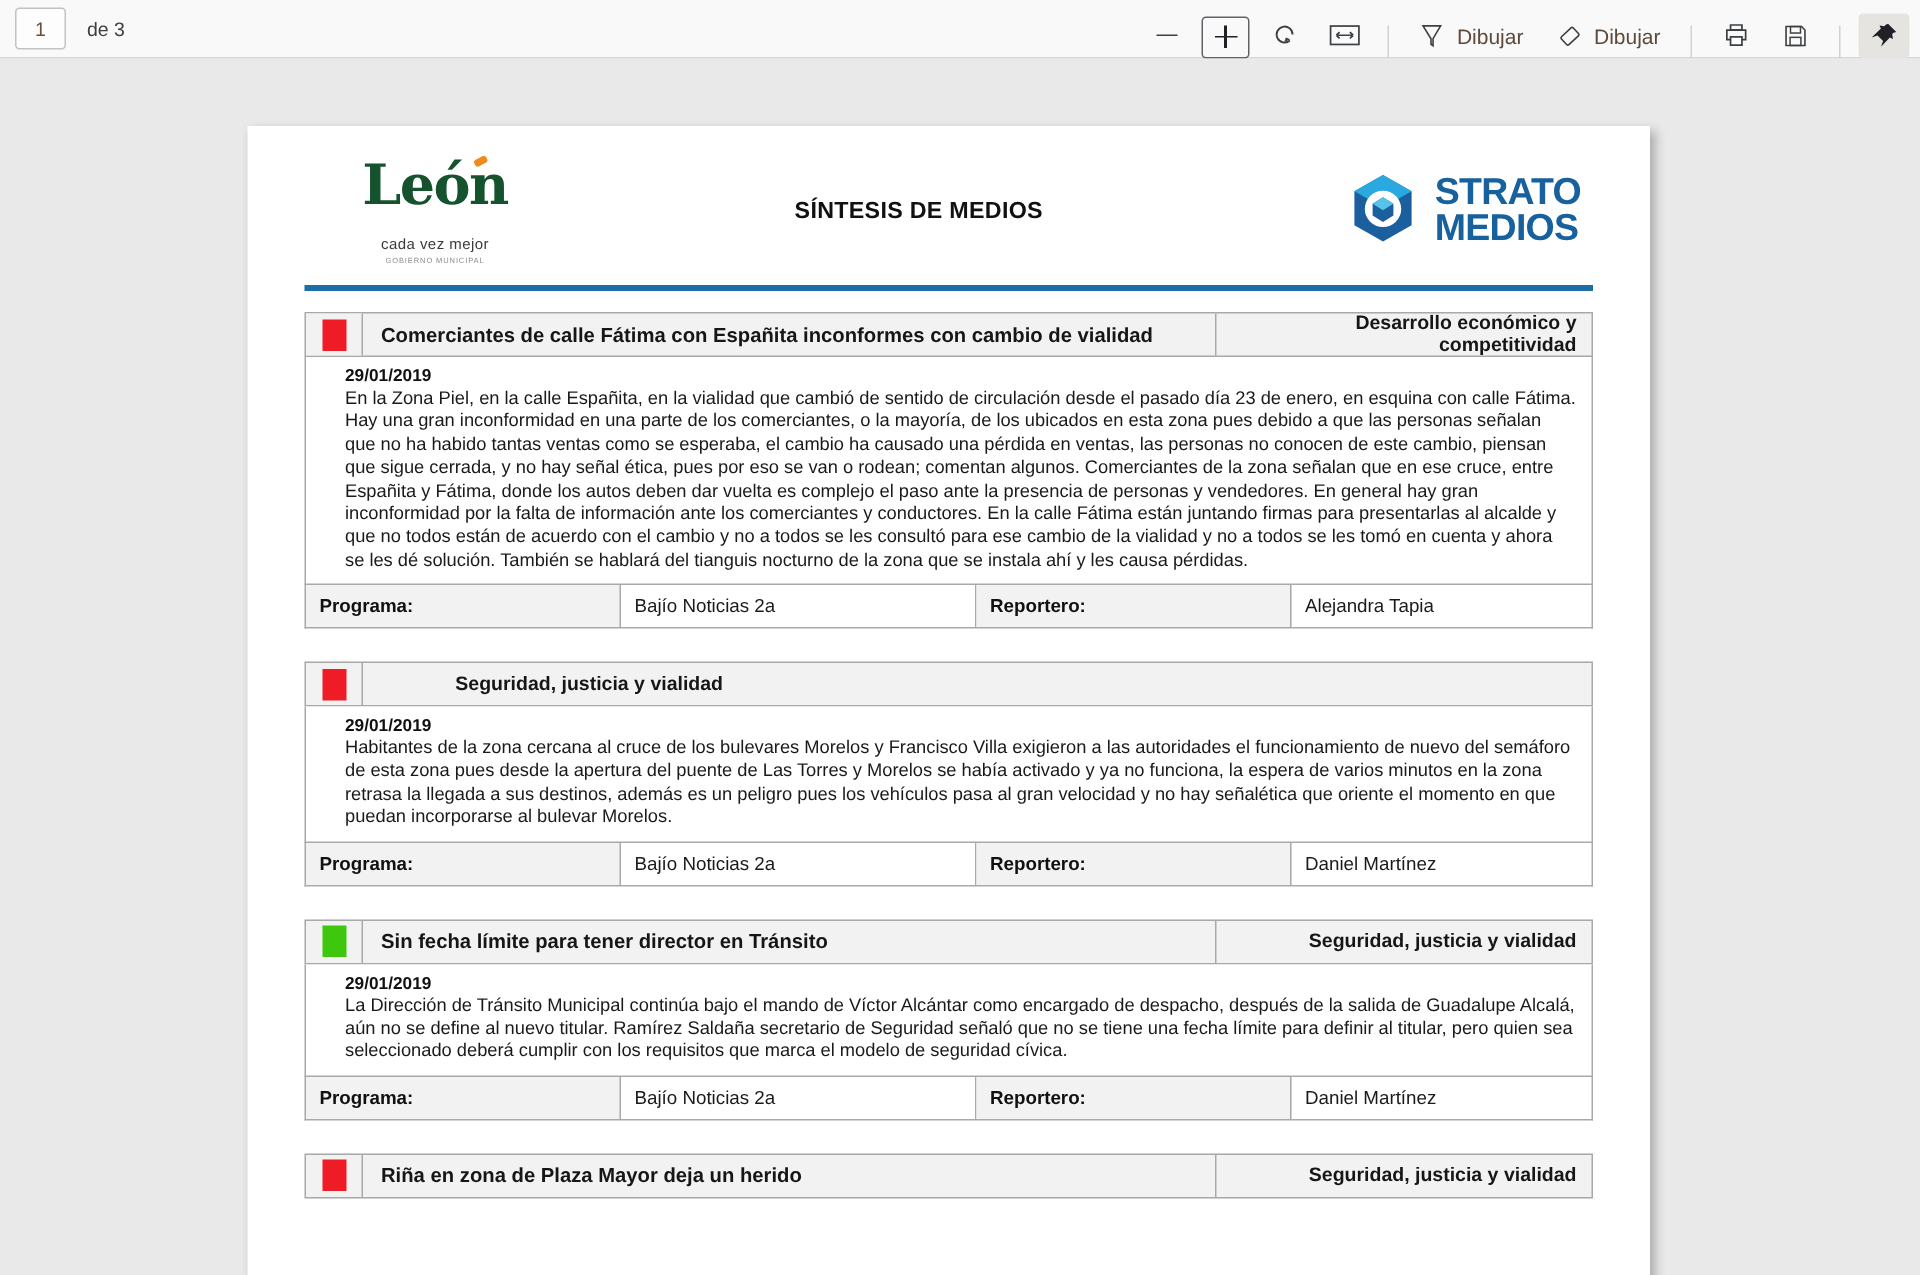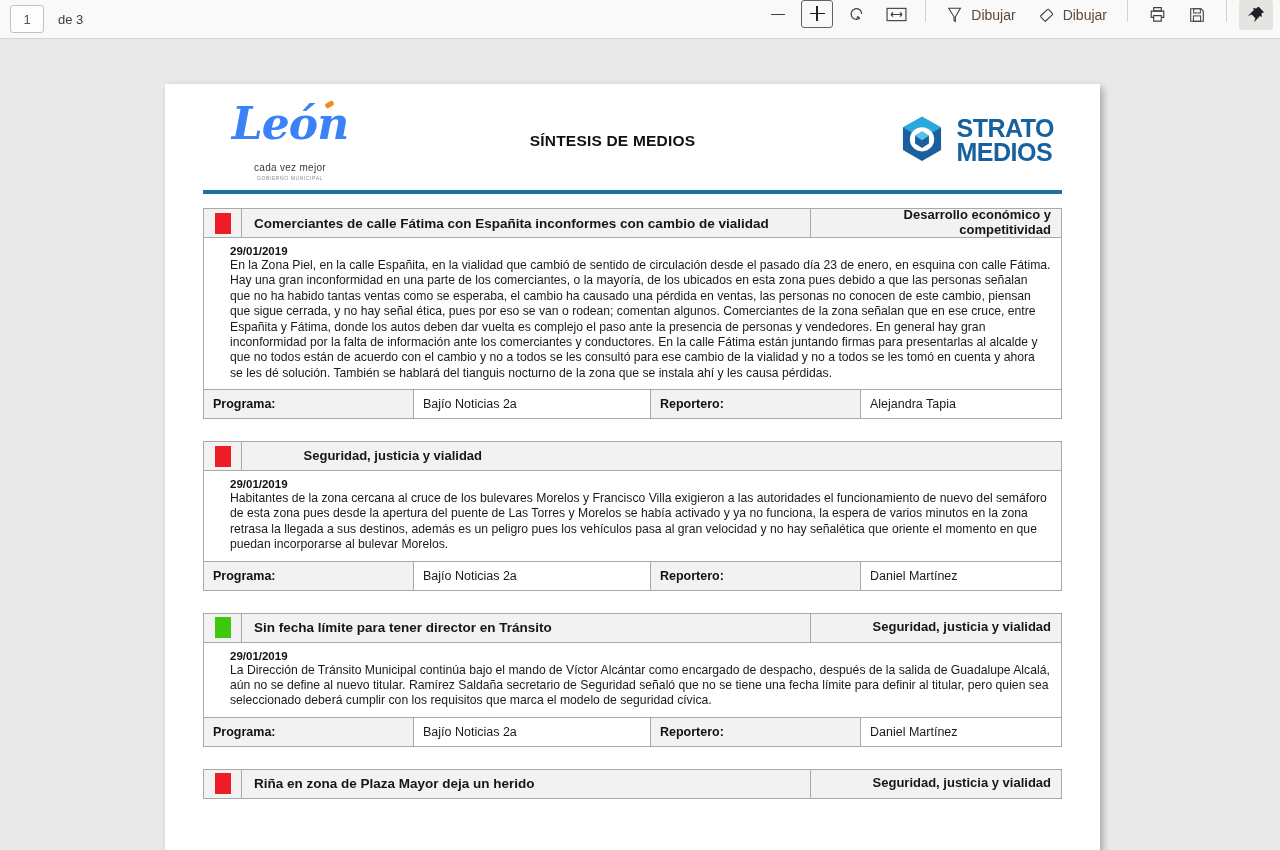--- a/index.html
+++ b/index.html
@@ -31,21 +31,21 @@
     display: flex; align-items: center; justify-content: center;
     margin-right: 14px;
   }
   .page-total {
     font-size: 13px;
     color: #3c4043;
   }
   .tb-right {
     margin-left: auto;
     display: flex;
-    align-items: flex-start;
+    align-items: flex-end;
     height: 39px;
   }
   .tb-btn {
     width: 34px; height: 30px;
     display: flex; align-items: center; justify-content: center;
     margin: 0 3px;
     border-radius: 3px;
     color: #3c4043;
   }
   .tb-btn.boxed {
@@ -99,24 +99,23 @@
   
   .doc-head {
     display: flex;
     align-items: center;
     height: 78px;
     padding: 0 10px;
   }
   .logo-leon { width: 170px; display: flex; flex-direction: column; align-items: center; }
   .leon-script {
     font-family: "DejaVu Serif", serif;
-    font-style: italic;
-    font-weight: bold;
-    font-size: 44px;
-    color: #3b82f6;
+    font-weight: bold;
+    font-size: 37px;
+    color: #14532d;
     letter-spacing: -1px;
     line-height: 1;
     position: relative;
   }
   .leon-accent {
     position: absolute;
     right: 14px; top: 0px;
     width: 9px; height: 5px;
     background: #f08a1c;
     transform: rotate(-28deg);

